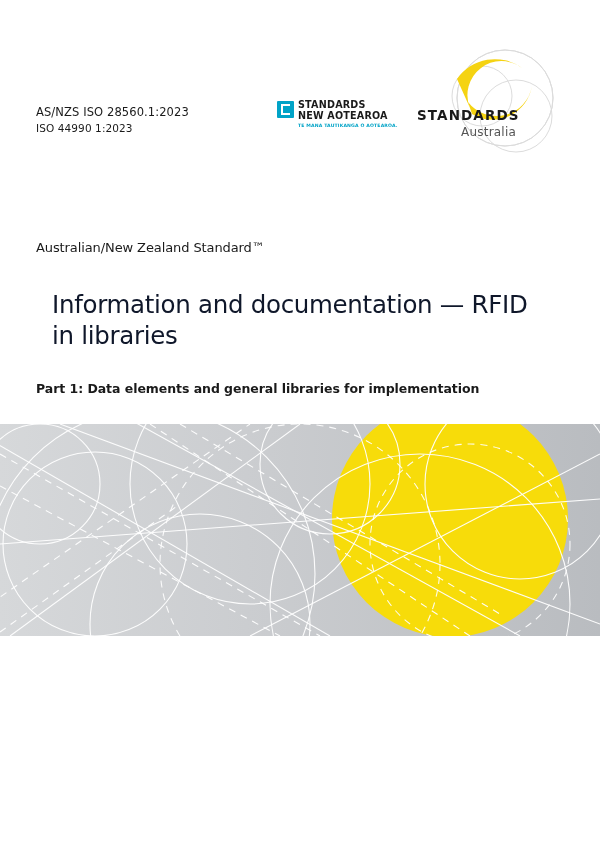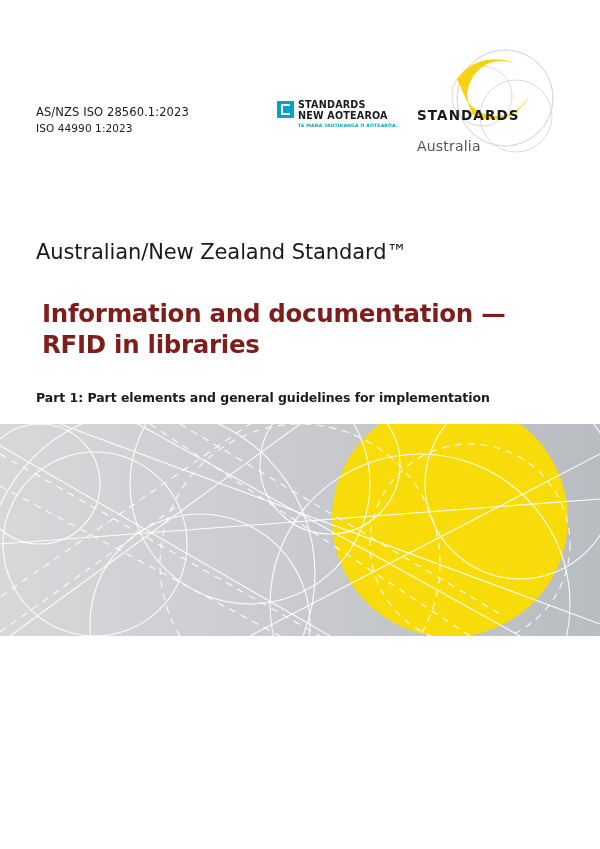--- a/index.html
+++ b/index.html
@@ -113,47 +113,48 @@
     text-align: left;
   }
   .sa-l1 {
     font-size: 13.5px;
     font-weight: bold;
     letter-spacing: 1.1px;
     color: #1a1a1a;
     line-height: 14px;
   }
   .sa-l2 {
-    font-size: 14px;
+    font-size: 12px;
     color: #555;
     letter-spacing: 0.2px;
+    text-align: right;
     width: 99px;
-    margin-top: 16px;
+    margin-top: 3px;
   }
 
   
   .title-block {
     position: absolute;
     left: 36px;
     top: 240px;
     width: 520px;
   }
   .series-title {
-    font-size: 21px;
+    font-size: 13px;
     color: #1a1a1a;
     letter-spacing: -0.1px;
     margin: 0 0 34px 0;
     font-weight: normal;
   }
   .main-title {
     font-size: 24.5px;
-    font-weight: bold;
-    color: #7f1d1d;
+    font-weight: normal;
+    color: #0f172a;
     line-height: 31px;
-    margin: 0 0 30px 6px;
+    margin: 0 0 30px 16px;
     letter-spacing: -0.3px;
     max-width: 480px;
   }
   .part-title {
     font-size: 12.5px;
     font-weight: bold;
     color: #1a1a1a;
     margin: 0;
     letter-spacing: -0.05px;
   }
@@ -220,21 +221,21 @@
       <div class="sa-text">
         <div class="sa-l1">STANDARDS</div>
         <div class="sa-l2">Australia</div>
       </div>
     </div>
   </div>
 
   <div class="title-block">
     <h2 class="series-title">Australian/New Zealand Standard™</h2>
     <h1 class="main-title">Information and documentation — RFID in libraries</h1>
-    <h3 class="part-title">Part 1: Part elements and general guidelines for implementation</h3>
+    <h3 class="part-title">Part 1: Data elements and general libraries for implementation</h3>
   </div>
 
   <div class="band">
     <svg width="600" height="212" viewBox="0 0 600 212">
       <defs>
         <linearGradient id="bandgrad" x1="0" y1="0" x2="1" y2="0">
           <stop offset="0%" stop-color="#d6d8da"></stop>
           <stop offset="45%" stop-color="#cacccf"></stop>
           <stop offset="100%" stop-color="#b9bcc0"></stop>
         </linearGradient>

